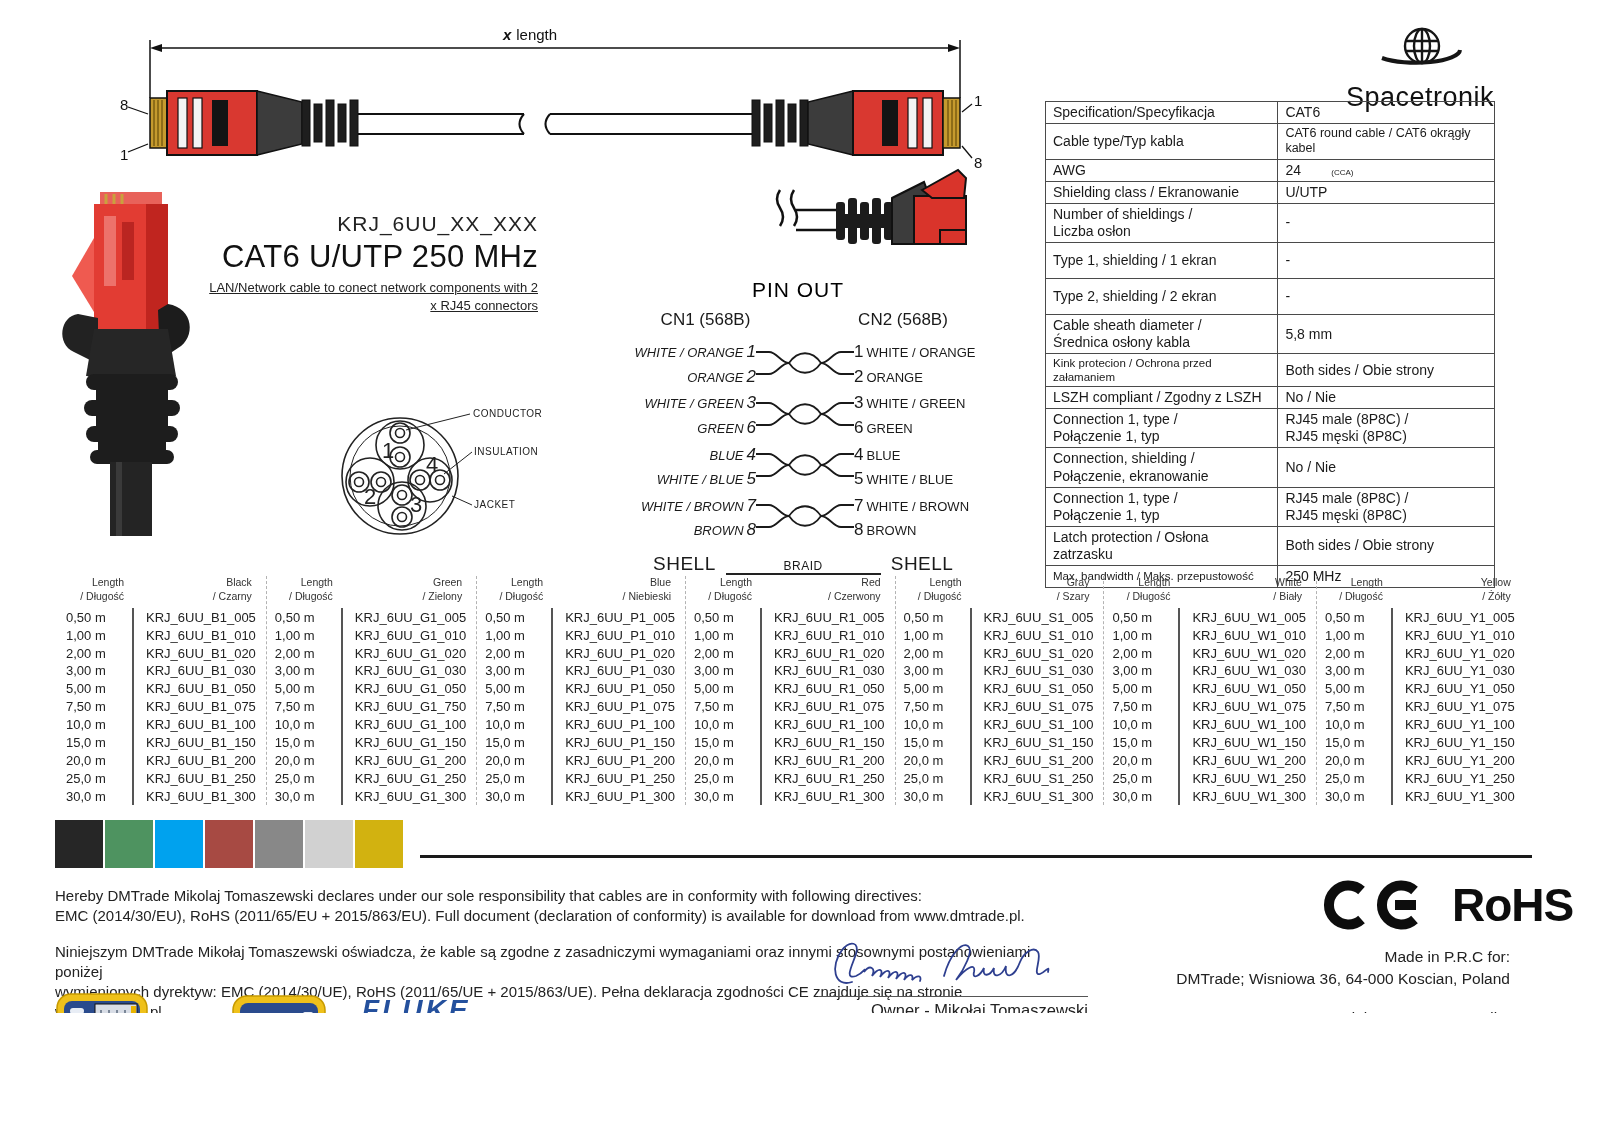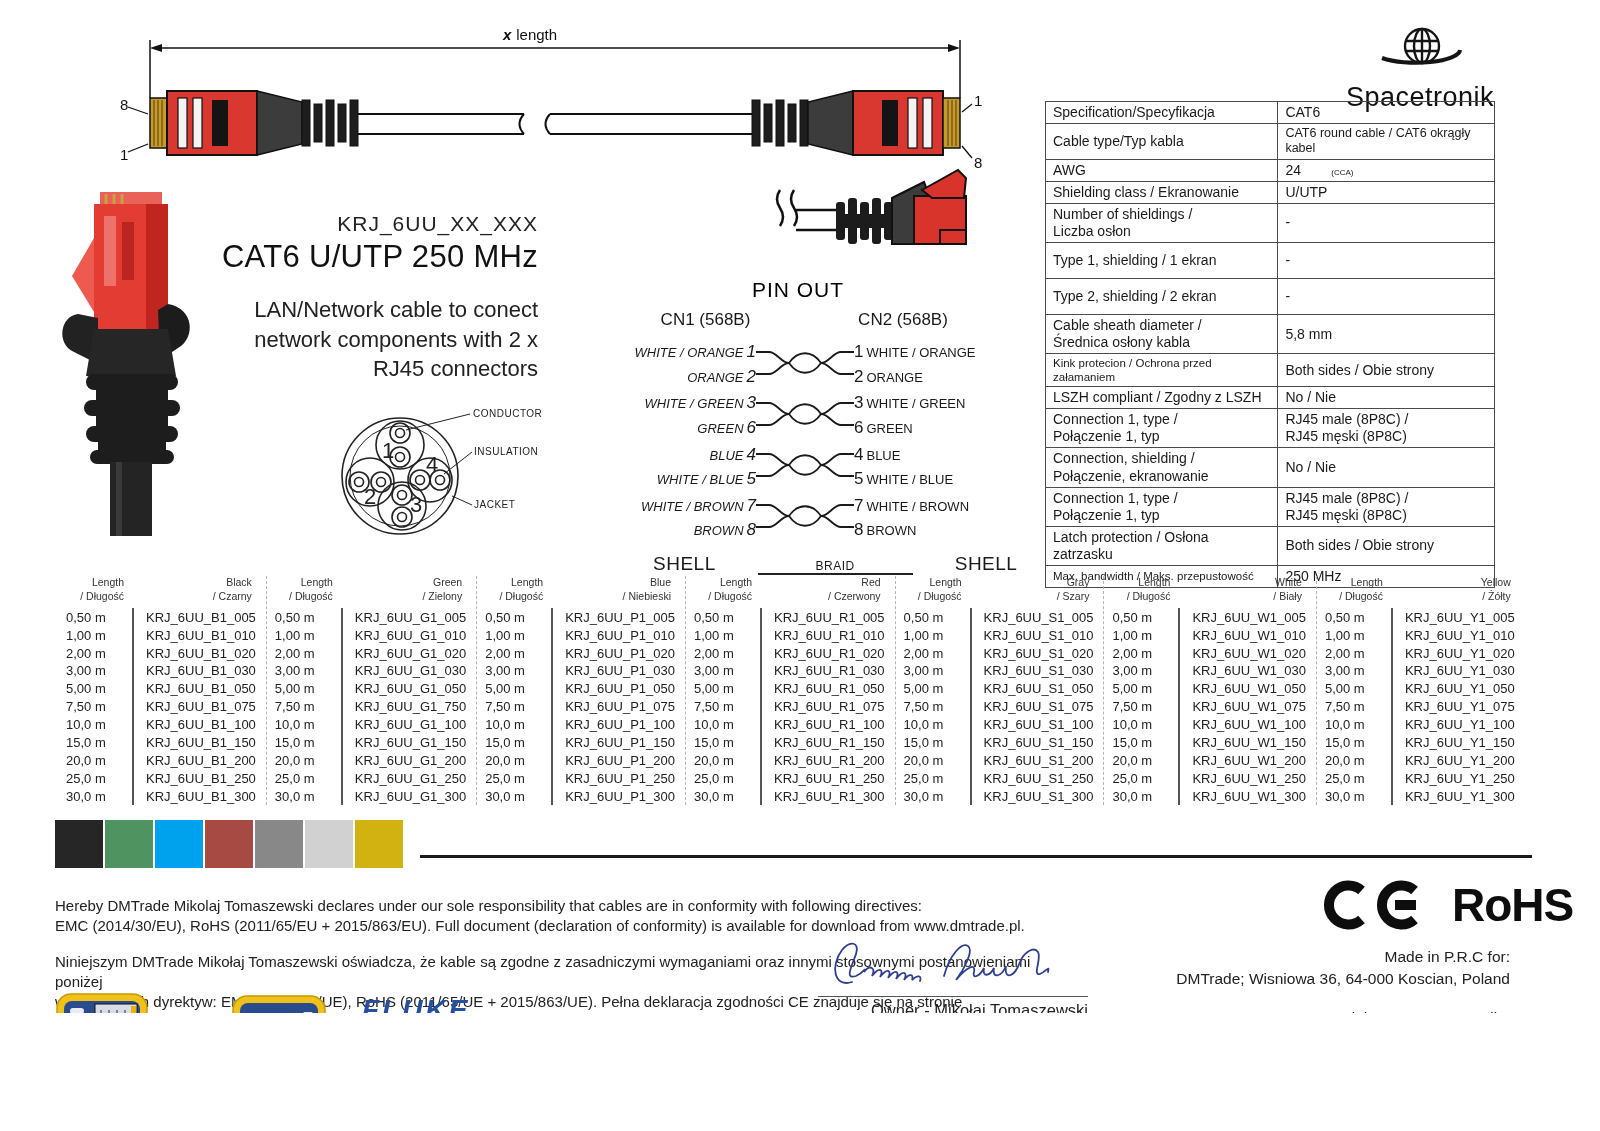--- a/index.html
+++ b/index.html
@@ -24,21 +24,21 @@
   .spec-table .smv{font-size:12.5px;}
   .spec-table .note{font-size:8px;padding-left:28px;}
 
   
   .photo{position:absolute;left:48px;top:186px;}
 
   
   .title-block{position:absolute;left:200px;top:212px;width:338px;text-align:right;}
   .model{font-size:21px;letter-spacing:1px;color:#222;}
   .ptitle{font-size:31px;font-weight:normal;margin-top:3px;letter-spacing:.3px;color:#111;}
-  .pdesc{font-size:22px;margin-top:20px;line-height:1.35;color:#222;}
+  .pdesc{font-size:13px;margin-top:4px;line-height:1.35;color:#222;text-decoration:underline;}
 
   
   .cross-section{position:absolute;left:330px;top:400px;}
 
   
   .rj45-side{position:absolute;left:772px;top:168px;}
 
   
   .pinout{position:absolute;left:598px;top:278px;width:400px;}
   .po-title{text-align:center;font-size:21px;letter-spacing:1px;color:#000000;}
@@ -47,21 +47,21 @@
   .po-cn .cn1{width:215px;text-align:center;}
   .po-cn .cn2{width:180px;text-align:center;}
   .po-pair{display:flex;align-items:center;margin:2px 0;}
   .po-left{width:158px;text-align:right;line-height:1.45;font-style:italic;}
   .po-mid{width:98px;flex:0 0 98px;}
   .po-right{width:144px;line-height:1.45;}
   .po-lbl{font-size:13px;}
   .po-pin{font-size:17px;}
   .po-left .po-pin{margin-left:3px;}
   .po-right .po-pin{margin-right:3px;}
-  .po-shell{display:flex;align-items:flex-end;margin-top:10px;gap:32px;}
+  .po-shell{display:flex;align-items:flex-end;margin-top:10px;}
   .po-shell .sh{font-size:19px;letter-spacing:.5px;}
   .po-shell .sh-l{margin-left:55px;}
   .po-shell .mid{flex:0 0 155px;margin:0 10px;}
   .po-shell .braid{text-align:center;font-size:12px;letter-spacing:.5px;}
   .po-shell .bline{border-top:2px solid #222;}
 
   
   .lt{position:absolute;left:58px;top:576px;display:flex;width:1485px;}
   .lt-group{display:grid;grid-template-columns:66px auto;align-content:start;
             padding:0 10px 0 8px;}
@@ -74,21 +74,21 @@
   .lt-len{padding-right:8px;}
   .lt-code{border-left:2px solid #555;padding-left:12px;}
 
   
   .sw{position:absolute;left:55px;top:820px;display:flex;gap:2px;}
   .sw div{width:48px;height:48px;}
   .divline{position:absolute;left:420px;top:855px;width:1112px;height:3px;background:#1a1a1a;}
 
   
   .decl{position:absolute;left:55px;top:886px;width:1015px;}
-  .decl p{margin:10px 0 15px;font-size:15px;line-height:1.35;white-space:pre-line;color:#222;}
+  .decl p{margin:0 0 15px;font-size:15px;line-height:1.35;white-space:pre-line;color:#222;}
 
   
   .cert{position:absolute;left:1318px;top:878px;display:flex;align-items:center;gap:16px;}
   .rohs{font-size:46px;font-weight:800;letter-spacing:-1px;color:#0d0d0d;}
 
   
   .made{position:absolute;right:90px;top:946px;text-align:right;font-size:15.5px;line-height:1.45;color:#222;}
   .made .blk2{margin-top:16px;}
 
   

